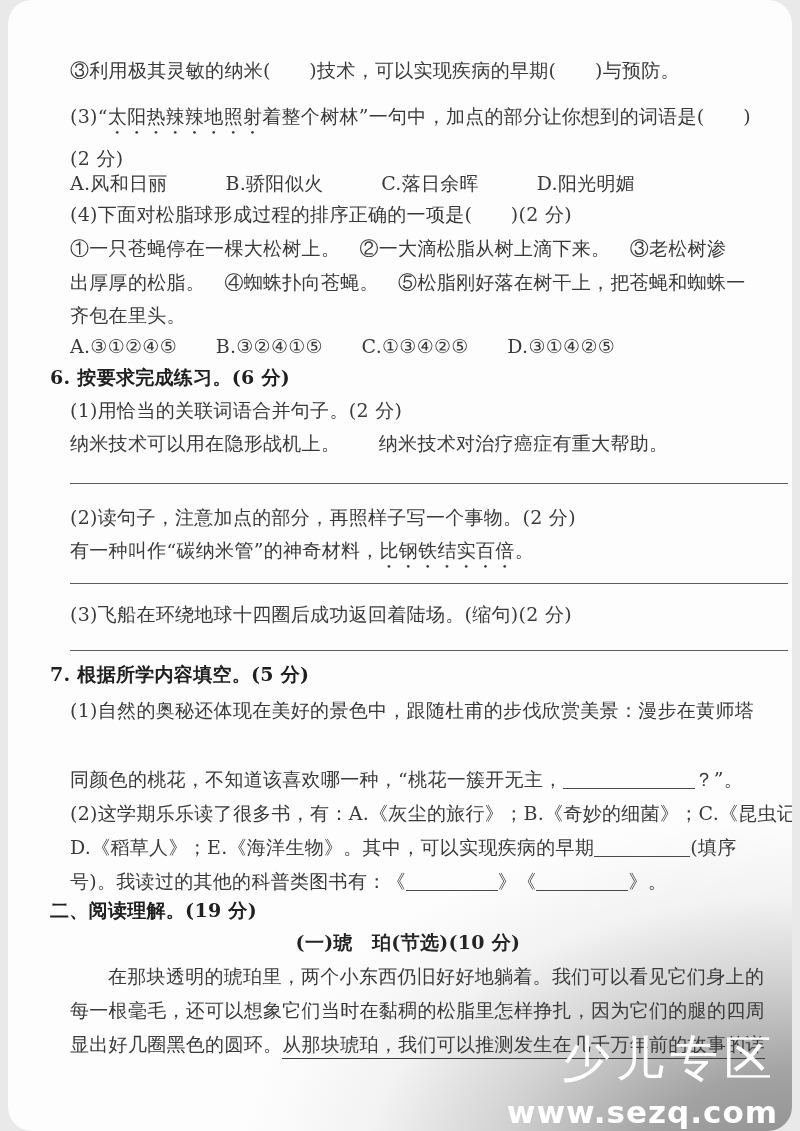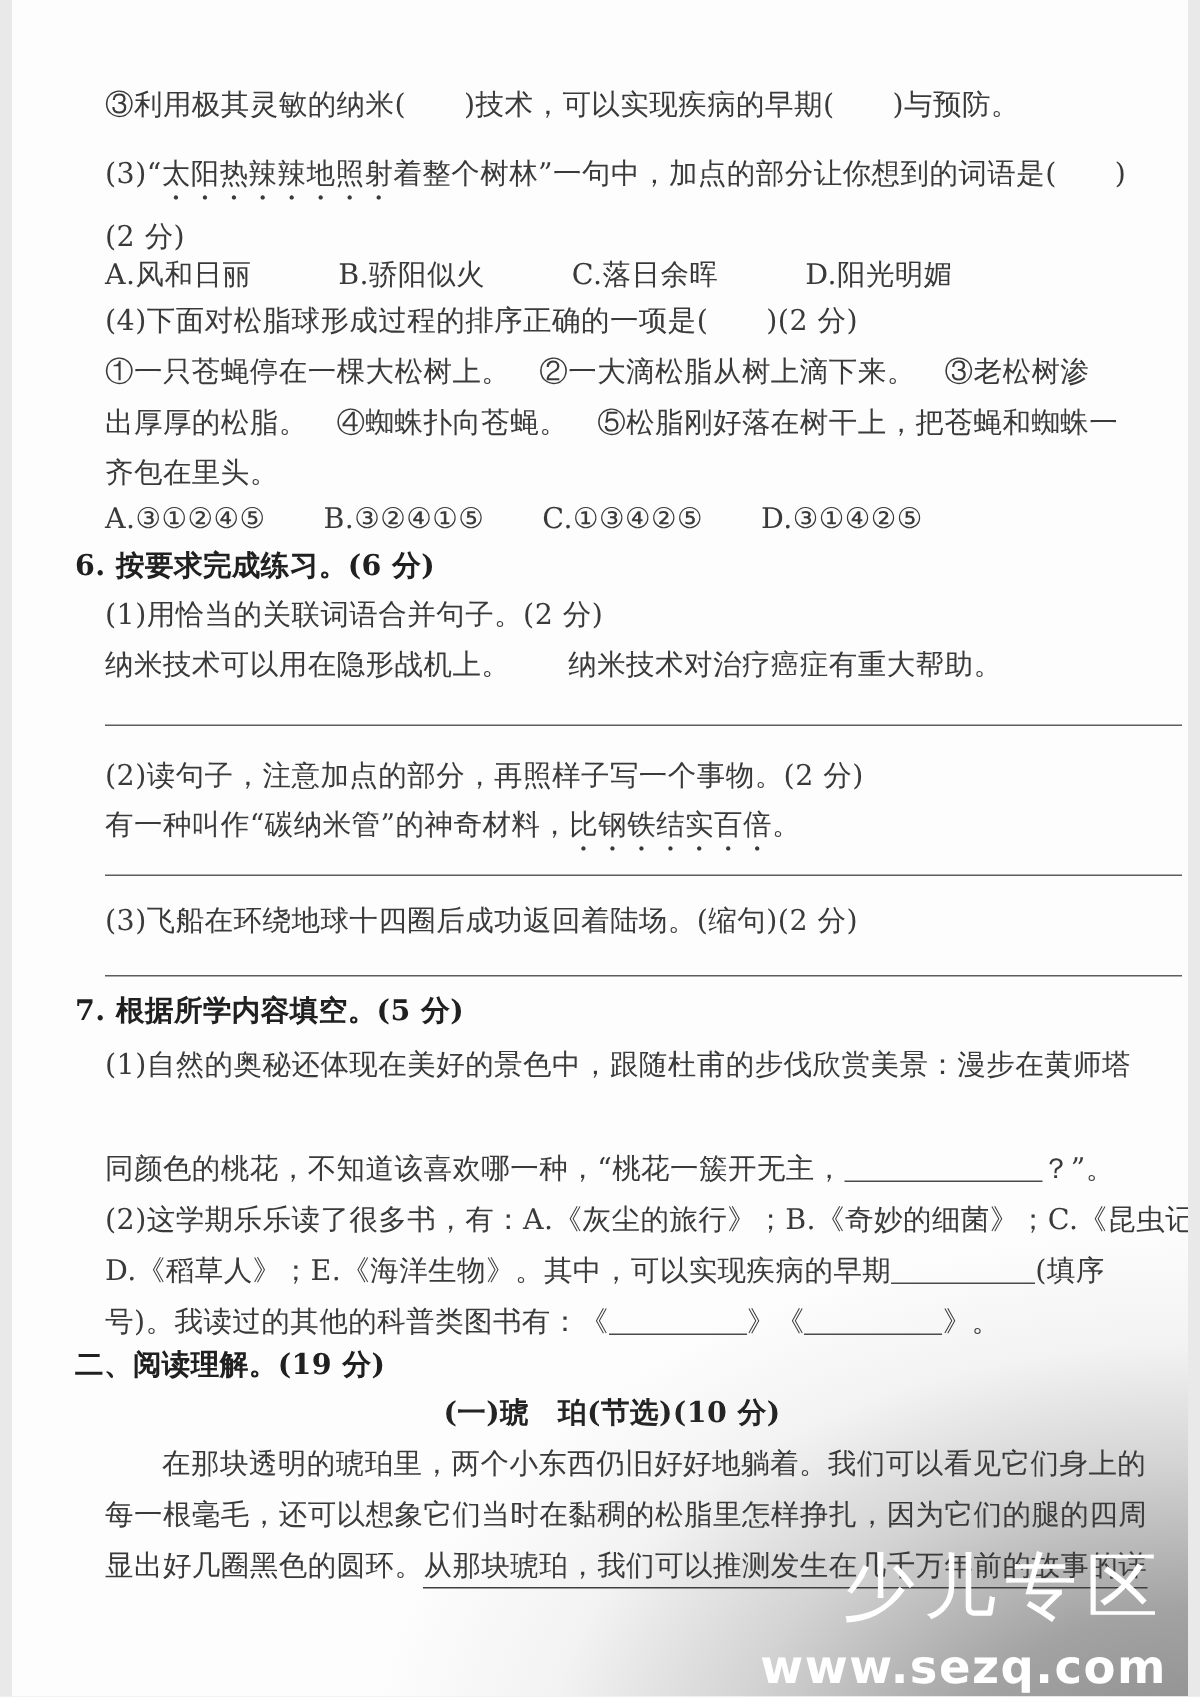--- a/index.html
+++ b/index.html
@@ -3,20 +3,21 @@
 <meta charset="utf-8">
 <style>
   html,body{margin:0;padding:0;background:#e9e9e9;}
   .page{
     position:relative;
     width:784px;height:1131px;
     margin:0 auto;
     background:#fdfdfd;
     overflow:hidden;
     font-family:"DejaVu Serif","Liberation Serif",serif;
+    border-radius:24px;
   }
   
   .scan-shadow{
     position:absolute;inset:0;z-index:0;pointer-events:none;
     background:radial-gradient(620px 400px at 101% 104%,
       #8a8a8a 0%,
       rgba(140,140,140,0.8) 26%,
       rgba(170,170,170,0.5) 50%,
       rgba(205,205,205,0.22) 70%,
       rgba(255,255,255,0) 90%);

